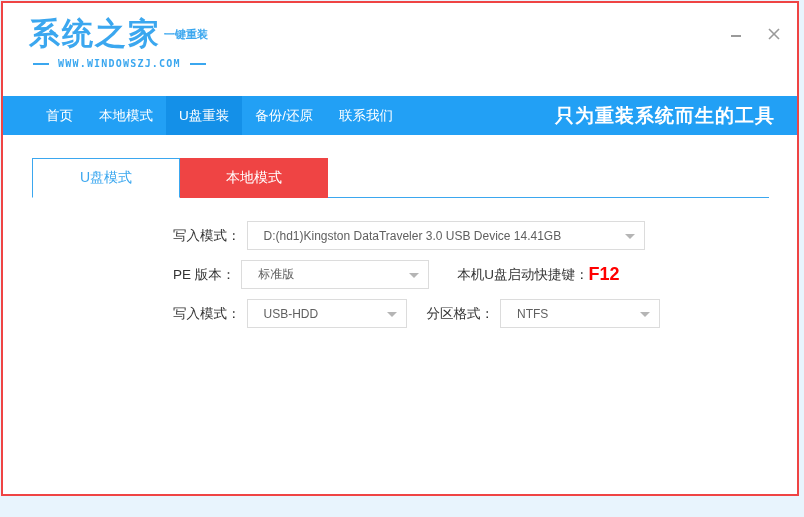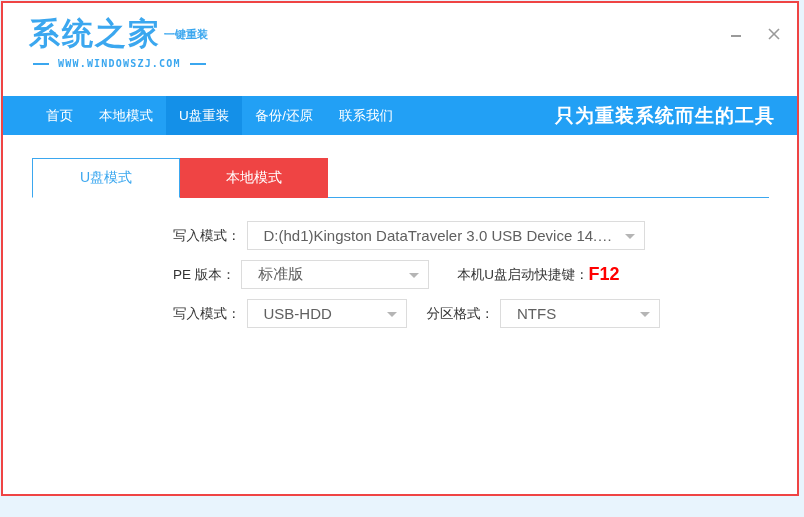--- a/index.html
+++ b/index.html
@@ -199,21 +199,21 @@
     position: relative;
     height: 29px;
     border: 1px solid #dcdcdc;
     background: #ffffff;
     display: flex;
     align-items: center;
     box-sizing: border-box;
     cursor: pointer;
   }
   .select .val {
-    font-size: 15px;
+    font-size: 12px;
     color: #606060;
     padding-left: 16px;
     padding-right: 24px;
     white-space: nowrap;
     overflow: hidden;
     text-overflow: ellipsis;
   }
   .caret {
     position: absolute;
     right: 9px;

